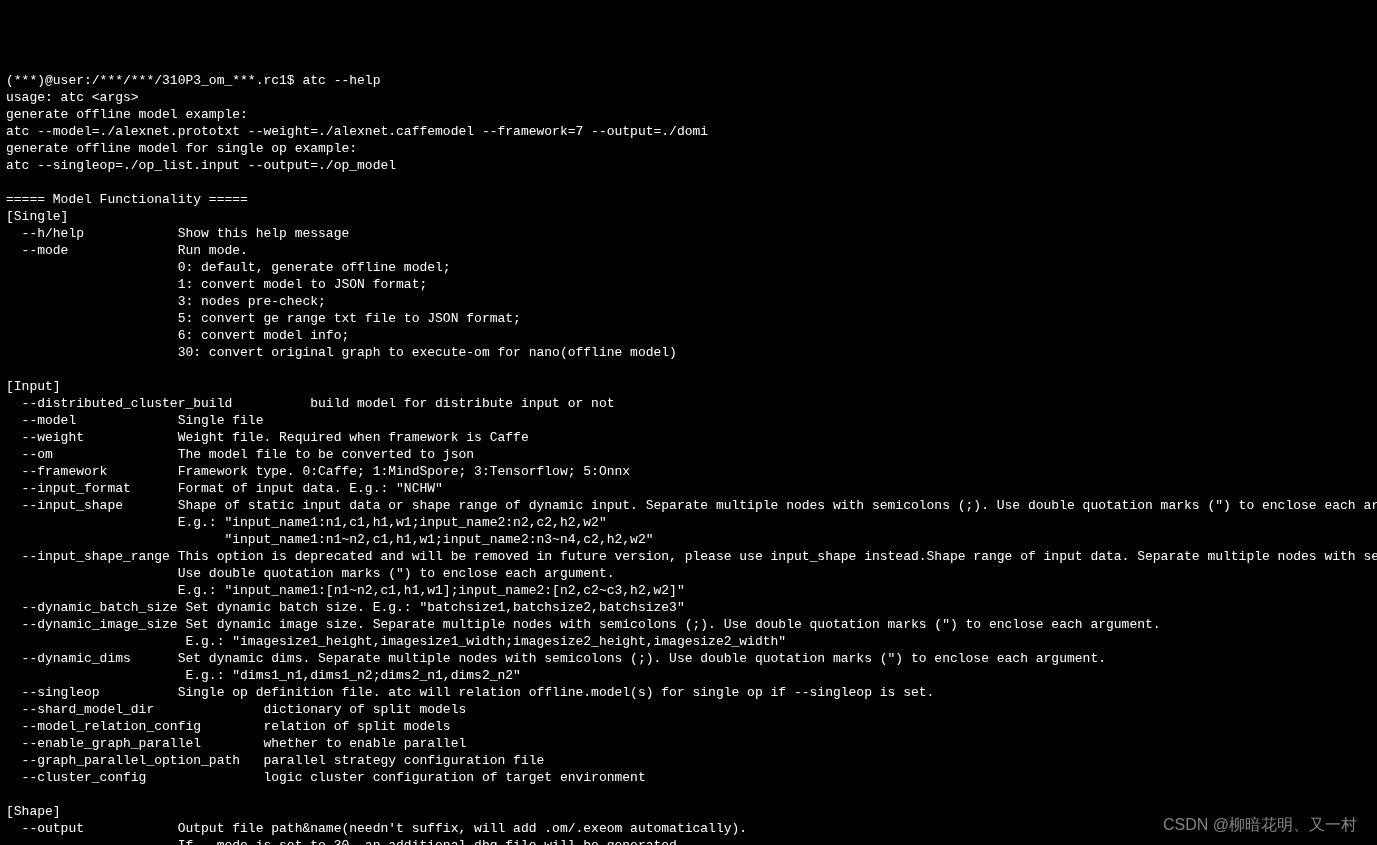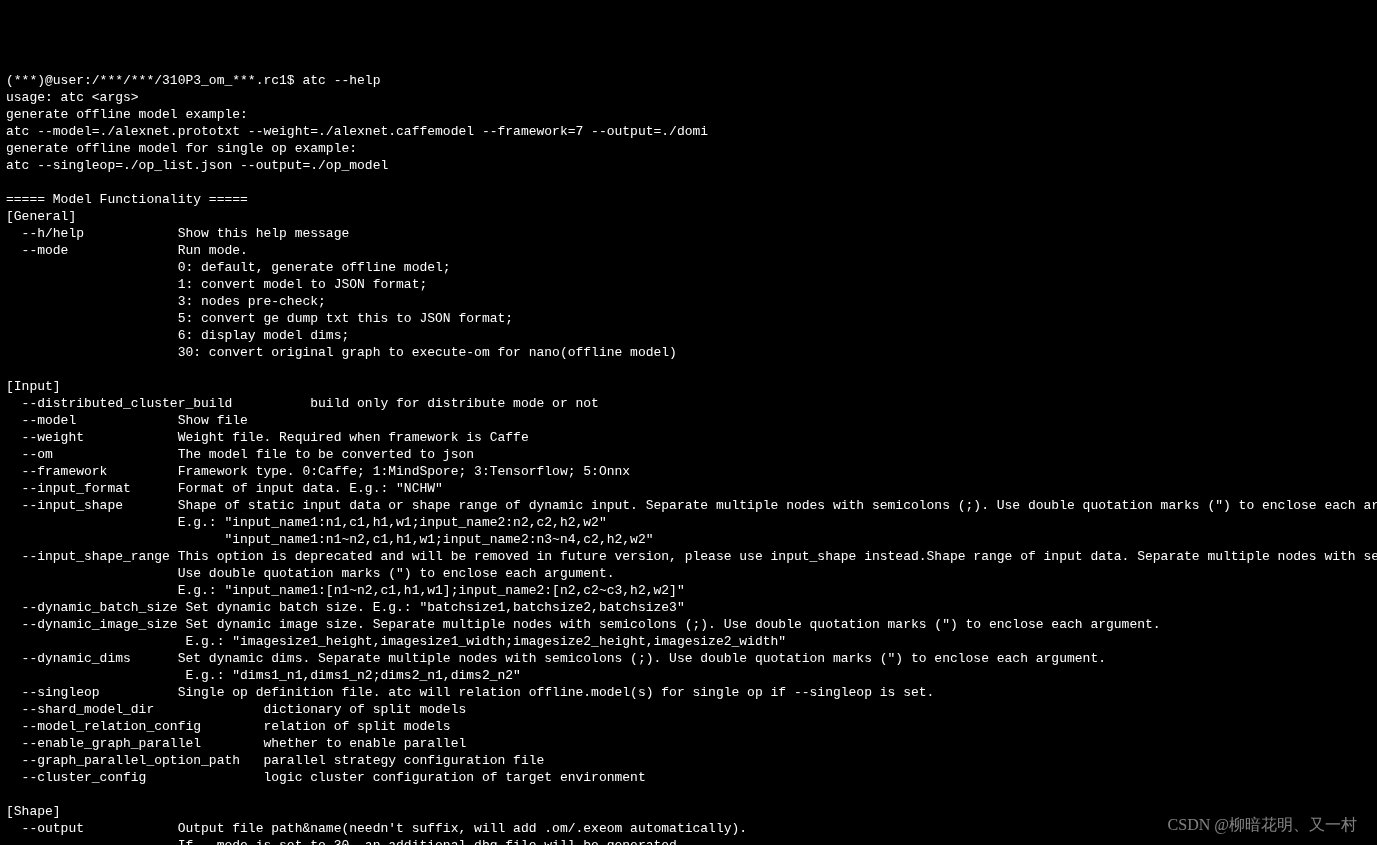--- a/index.html
+++ b/index.html
@@ -12,51 +12,51 @@
       padding: 4px 6px;
       width: 1377px;
       height: 845px;
       overflow: hidden;
       white-space: pre;
     }
     .watermark {
       position: absolute;
       bottom: 12px;
       right: 20px;
-      font-family: Liberation Serif, serif;
+      font-family: Liberation Sans, sans-serif;
       font-size: 16px;
       color: rgba(255,255,255,0.5);
     }
   </style>
 </head>
 <body>
 
 
 
 <div><span>(***)@user:/***/***/310P3_om_***.rc1$ atc --help</span>
 <span>usage: atc &lt;args&gt;</span>
 <span>generate offline model example:</span>
 <span>atc --model=./alexnet.prototxt --weight=./alexnet.caffemodel --framework=7 --output=./domi</span>
 <span>generate offline model for single op example:</span>
-<span>atc --singleop=./op_list.json --output=./op_model</span>
+<span>atc --singleop=./op_list.input --output=./op_model</span>
 
 <span>===== Model Functionality =====</span>
-<span>[General]</span>
+<span>[Single]</span>
 <span>  --h/help            Show this help message</span>
 <span>  --mode              Run mode.</span>
 <span>                      0: default, generate offline model;</span>
 <span>                      1: convert model to JSON format;</span>
 <span>                      3: nodes pre-check;</span>
-<span>                      5: convert ge dump txt this to JSON format;</span>
-<span>                      6: display model dims;</span>
+<span>                      5: convert ge range txt file to JSON format;</span>
+<span>                      6: convert model info;</span>
 <span>                      30: convert original graph to execute-om for nano(offline model)</span>
 
 <span>[Input]</span>
-<span>  --distributed_cluster_build          build only for distribute mode or not</span>
-<span>  --model             Show file</span>
+<span>  --distributed_cluster_build          build model for distribute input or not</span>
+<span>  --model             Single file</span>
 <span>  --weight            Weight file. Required when framework is Caffe</span>
 <span>  --om                The model file to be converted to json</span>
 <span>  --framework         Framework type. 0:Caffe; 1:MindSpore; 3:Tensorflow; 5:Onnx</span>
 <span>  --input_format      Format of input data. E.g.: "NCHW"</span>
 <span>  --input_shape       Shape of static input data or shape range of dynamic input. Separate multiple nodes with semicolons (;). Use double quotation marks (") to enclose each argument.</span>
 <span>                      E.g.: "input_name1:n1,c1,h1,w1;input_name2:n2,c2,h2,w2"</span>
 <span>                            "input_name1:n1~n2,c1,h1,w1;input_name2:n3~n4,c2,h2,w2"</span>
 <span>  --input_shape_range This option is deprecated and will be removed in future version, please use input_shape instead.Shape range of input data. Separate multiple nodes with semicolons (;).</span>
 <span>                      Use double quotation marks (") to enclose each argument.</span>
 <span>                      E.g.: "input_name1:[n1~n2,c1,h1,w1];input_name2:[n2,c2~c3,h2,w2]"</span>

